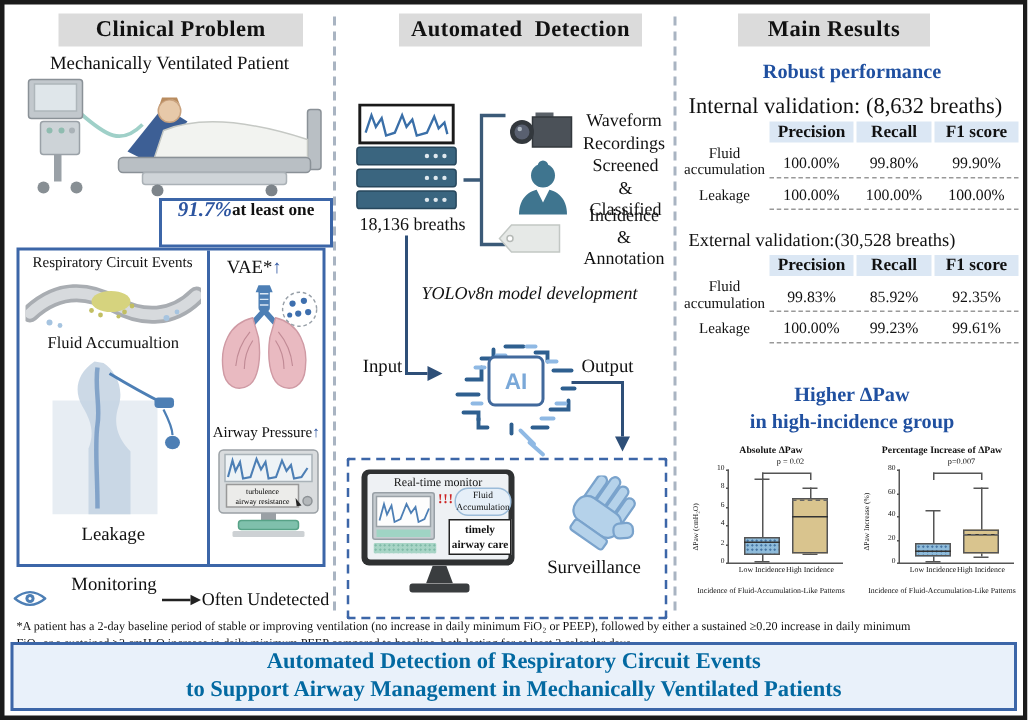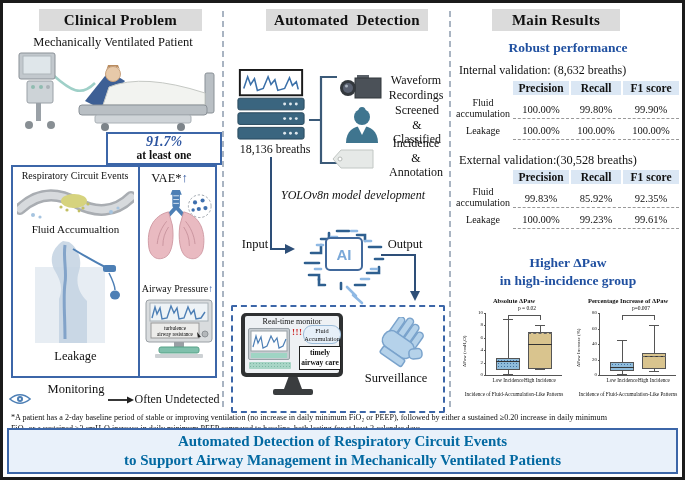--- a/index.html
+++ b/index.html
@@ -9,21 +9,21 @@
   .col-header{position:absolute;top:6px;height:22px;background:#dbdbdb;display:flex;align-items:center;
     justify-content:center;font-weight:bold;font-size:15px;letter-spacing:.3px;}
   .vdash{position:absolute;top:8px;bottom:70px;width:0;border-left:2px dashed #a9b4c2;}
   .banner{position:absolute;left:4px;right:4px;bottom:3px;height:42px;background:#e9f1fa;border:2px solid #3c66a8;
     display:flex;flex-direction:column;align-items:center;justify-content:center;color:#0369a1;font-weight:bold;
     font-size:15px;line-height:1.3;}
   .footnote{position:absolute;left:8px;right:6px;top:410px;font-size:8.1px;line-height:1.3;color:#111;}
   .ctr{text-align:center;}
   
   .stat-box{position:absolute;left:103px;top:129px;width:116px;height:33px;background:#fff;border:2px solid #3c66a8;
-    box-sizing:border-box;display:flex;flex-direction:column;align-items:center;justify-content:center;z-index:3;}
+    box-sizing:border-box;display:flex;flex-direction:row;justify-content:center;z-index:3;}
   .stat-val{font-size:14px;font-weight:bold;font-style:italic;color:#2d55a0;line-height:1;}
   .stat-lab{font-size:11.5px;font-weight:bold;line-height:1.1;}
   .events-box{position:absolute;left:8px;top:162px;width:206px;height:213px;border:2px solid #3c66a8;box-sizing:border-box;}
   .events-divider{position:absolute;left:125px;top:0;bottom:0;width:0;border-left:2px solid #3c66a8;}
   .blue-arrow{color:#2d55a0;font-weight:bold;}
   
   .step-label{font-size:12px;line-height:1.22;text-align:center;}
   .brain-ai{position:absolute;left:322px;top:234px;width:34px;height:30px;background:#fff;border:2px solid #41699c;
     border-radius:5px;display:flex;align-items:center;justify-content:center;font-size:15px;font-weight:bold;color:#7aa8d8;
     font-family:"Liberation Sans",sans-serif;z-index:2;}
@@ -332,21 +332,21 @@
       <rect x="6" y="21" width="34" height="18" rx="8"></rect>
       <rect x="36" y="23" width="13" height="10" rx="4" transform="rotate(-40 42 28)"></rect>
       <rect x="12" y="39" width="26" height="8" rx="2"></rect>
     </g>
   </svg>
   <div class="abs ctr" style="left:346px;top:368px;width:94px;font-size:12.5px;line-height:1.25;">
     <div>Surveillance</div>
   </div>
 
   <div class="blue-title" style="left:460px;top:37px;width:210px;">Robust performance</div>
-  <div class="abs" style="left:456px;top:60px;width:214px;font-size:12px;">Internal validation: (8,632 breaths)</div>
+  <div class="abs" style="left:456px;top:60px;width:214px;font-size:15px;">Internal validation: (8,632 breaths)</div>
 
   <div class="tbl" style="left:452px;top:78px;">
     <div></div>
     <div class="th">Precision</div>
     <div class="th">Recall</div>
     <div class="th">F1 score</div>
     <div class="tlabel">
         <div>Fluid</div>
         <div>accumulation</div>
       </div>

